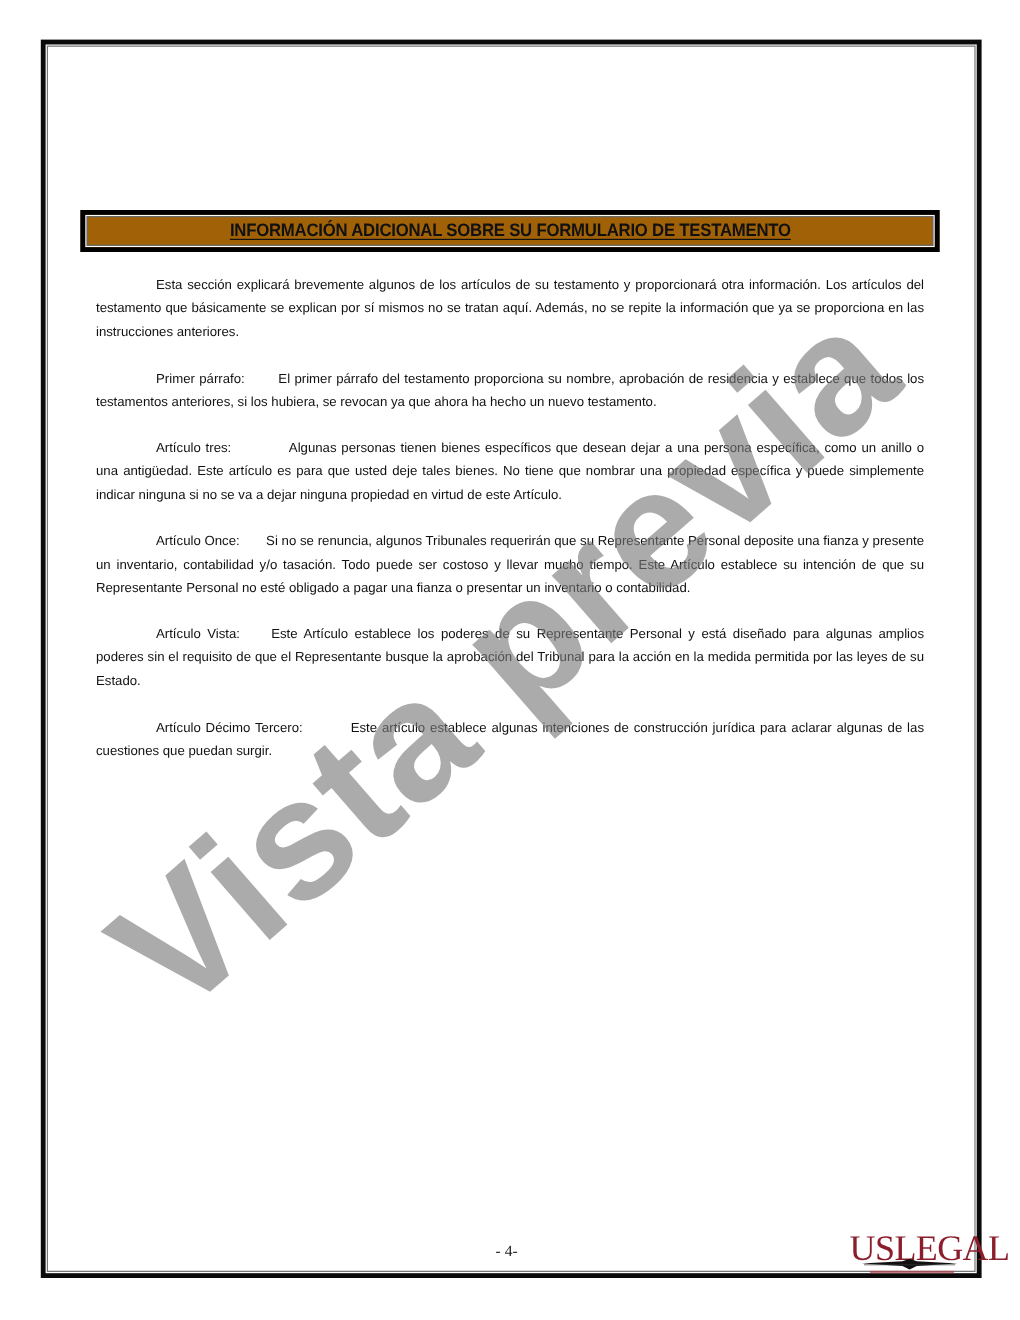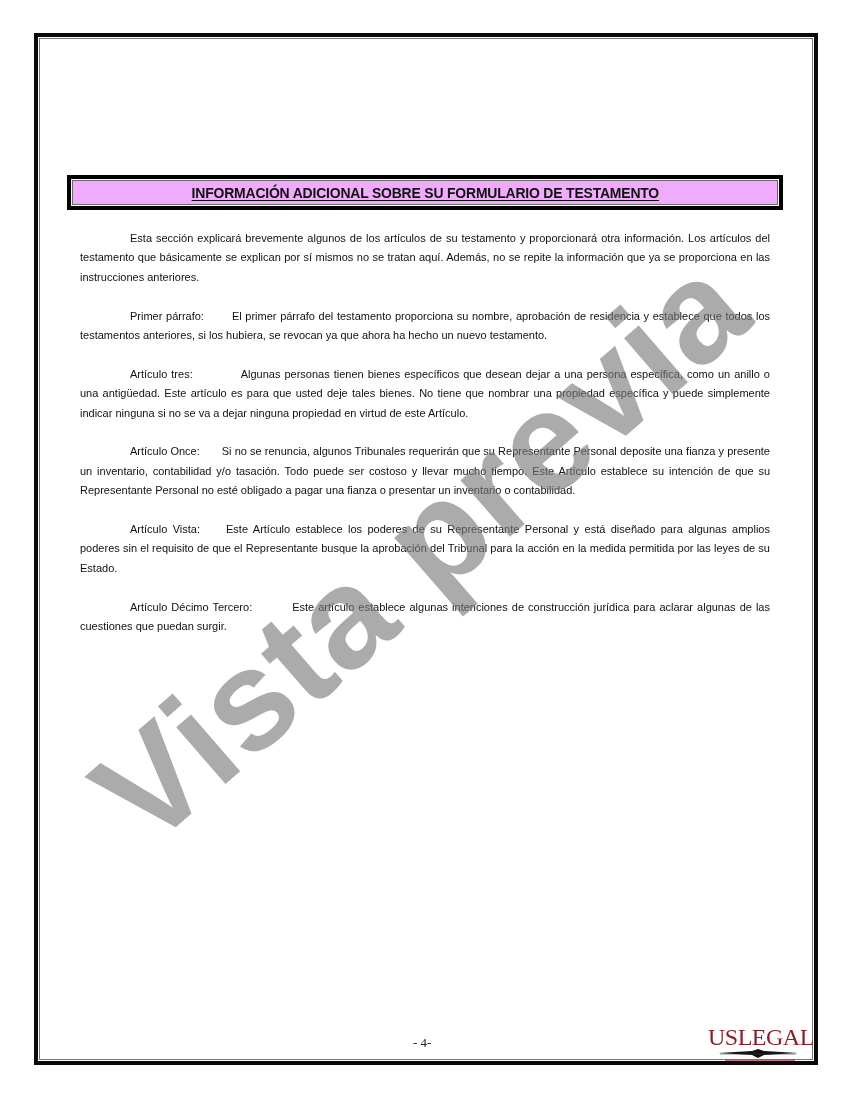--- a/index.html
+++ b/index.html
@@ -29,21 +29,21 @@
     position: absolute;
     left: 67px;
     top: 175px;
     width: 708px;
     height: 27px;
     border: 4px solid #000000;
     box-shadow: inset 0 0 0 1px #ffffff, inset 0 0 0 2px #6a6a6a;
     display: flex;
     align-items: center;
     justify-content: center;
-    background: #f0abfc;
+    background: #a16207;
   }
   .header-title {
     font-family: "Liberation Sans", sans-serif;
     font-weight: bold;
     font-size: 15px;
     text-decoration: underline;
     text-underline-offset: 2px;
     letter-spacing: -0.2px;
     transform: scaleX(0.93);
     white-space: nowrap;
@@ -101,21 +101,21 @@
     left: 708px;
     top: 1027px;
     width: 112px;
     height: 36px;
   }
   .logo-text {
     position: absolute;
     left: 0;
     top: -3px;
     font-family: "Liberation Serif", serif;
-    font-size: 24px;
+    font-size: 30px;
     color: #8b1e2b;
     letter-spacing: -0.5px;
     white-space: nowrap;
   }
   .logo-wings {
     position: absolute;
     left: 10px;
     top: 22px;
   }
   .logo-tagline {

